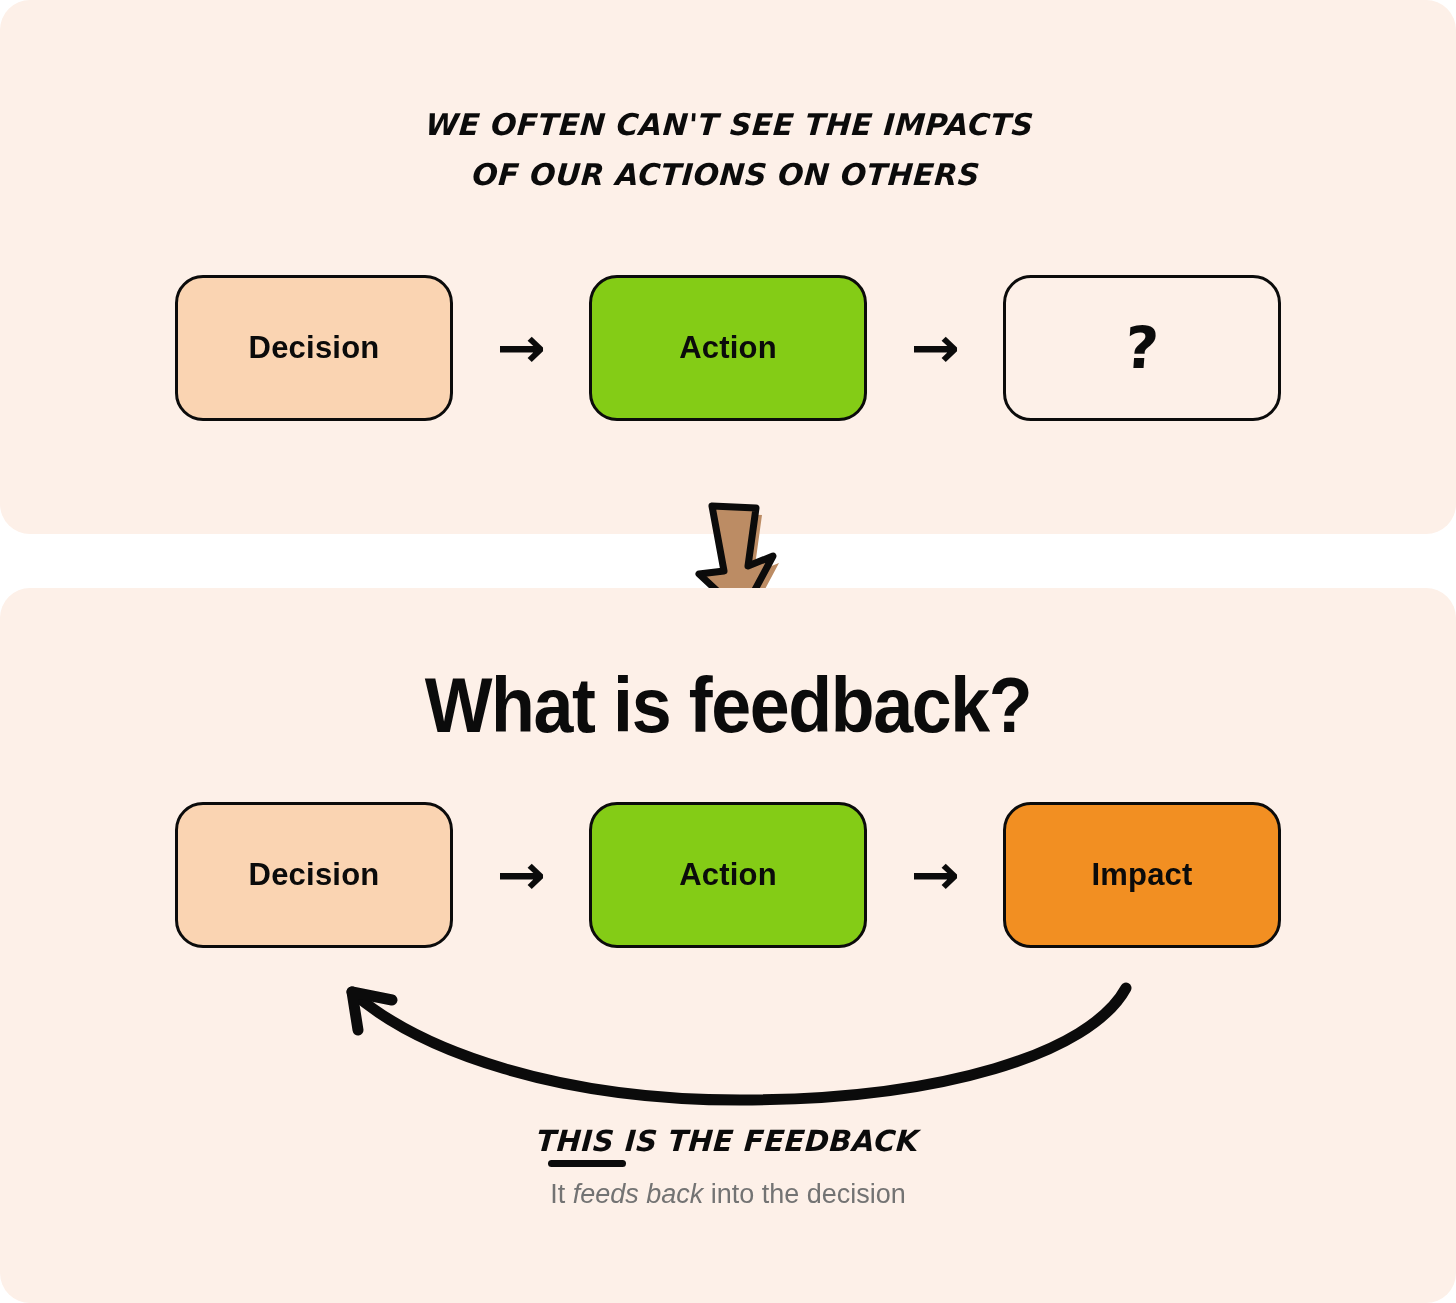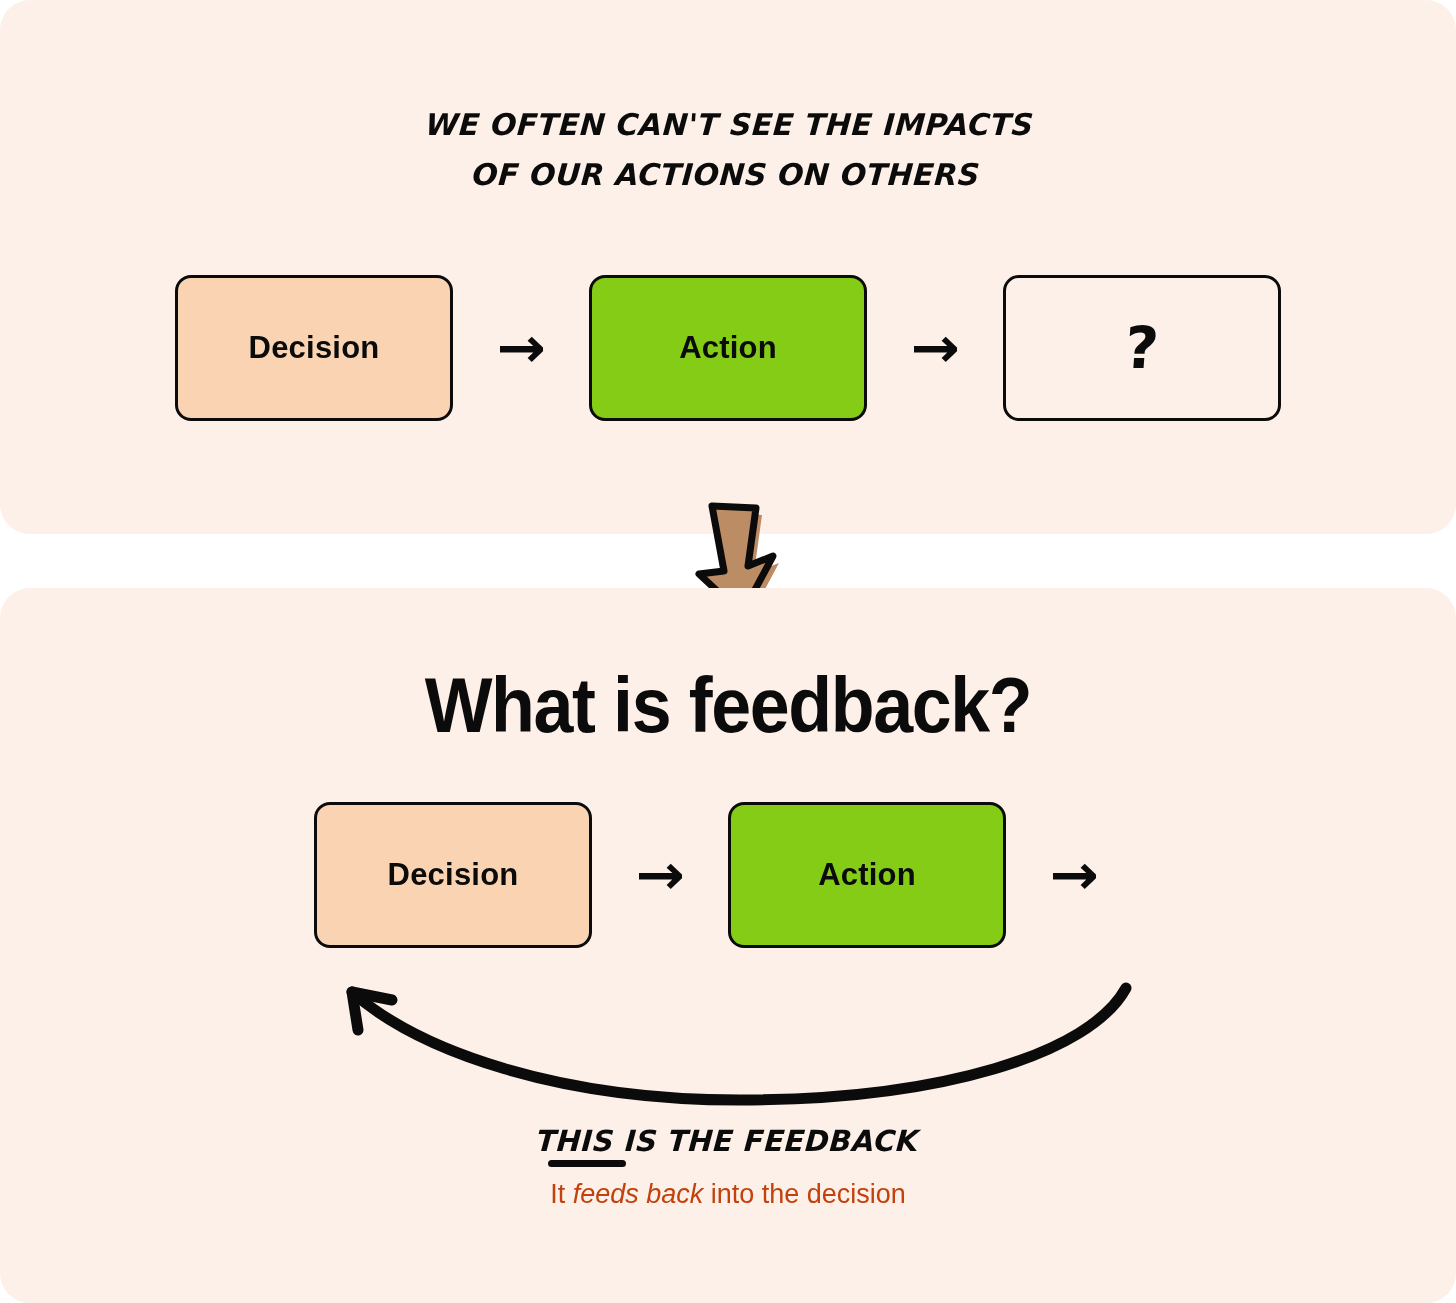--- a/index.html
+++ b/index.html
@@ -60,21 +60,21 @@
   }
   #flow-row-top    { top: 268px; height: 160px; }
   #flow-row-bottom { top: 795px; height: 160px; }
 
   .node {
     position: relative;
     width: 278px;
     height: 146px;
     box-sizing: border-box;
     border: 3.5px solid #0b0b0b;
-    border-radius: 16px;
+    border-radius: 28px;
     display: flex;
     align-items: center;
     justify-content: center;
     flex: 0 0 auto;
   }
   .node .node-label {
     font-family: "Liberation Sans", sans-serif;
     font-weight: bold;
     font-size: 31px;
     color: #0b0b0b;
@@ -183,21 +183,21 @@
   }
   #feedback-subcaption {
     position: absolute;
     top: 1175px;
     left: 0;
     width: 1456px;
     text-align: center;
     font-family: "Liberation Sans", sans-serif;
     font-size: 27px;
     line-height: 38px;
-    color: #c2410c;
+    color: #737373;
   }
   #feedback-subcaption .em { font-style: italic; }
 </style>
 </head>
 <body>
 
 <div class="panel" id="panel-top"></div>
 
 <div class="brush" id="intro-heading">WE OFTEN CAN'T SEE THE IMPACTS
 OF OUR ACTIONS ON OTHERS</div>
@@ -237,20 +237,23 @@
   </div>
   <div class="arrow-gap">
     <span class="arrow-glyph">→</span>
   </div>
   <div class="node action">
     <span class="node-label">Action</span>
   </div>
   <div class="arrow-gap">
     <span class="arrow-glyph">→</span>
   </div>
+  <div class="node impact">
+    <span class="node-label">Impact</span>
+  </div>
 </div>
 
 <svg id="feedback-loop" viewBox="0 0 860 160">
   <path d="M826 30 C790 96, 640 142, 440 142 C260 142, 120 94, 52 34" fill="none" stroke="#0b0b0b" stroke-width="11" stroke-linecap="round"></path>
   <path d="M52 34 L58 72 M52 34 L92 42" fill="none" stroke="#0b0b0b" stroke-width="11" stroke-linecap="round"></path>
 </svg>
 
 <div class="brush" id="feedback-caption">THIS IS THE FEEDBACK</div>
 <div id="caption-underline"></div>
 

